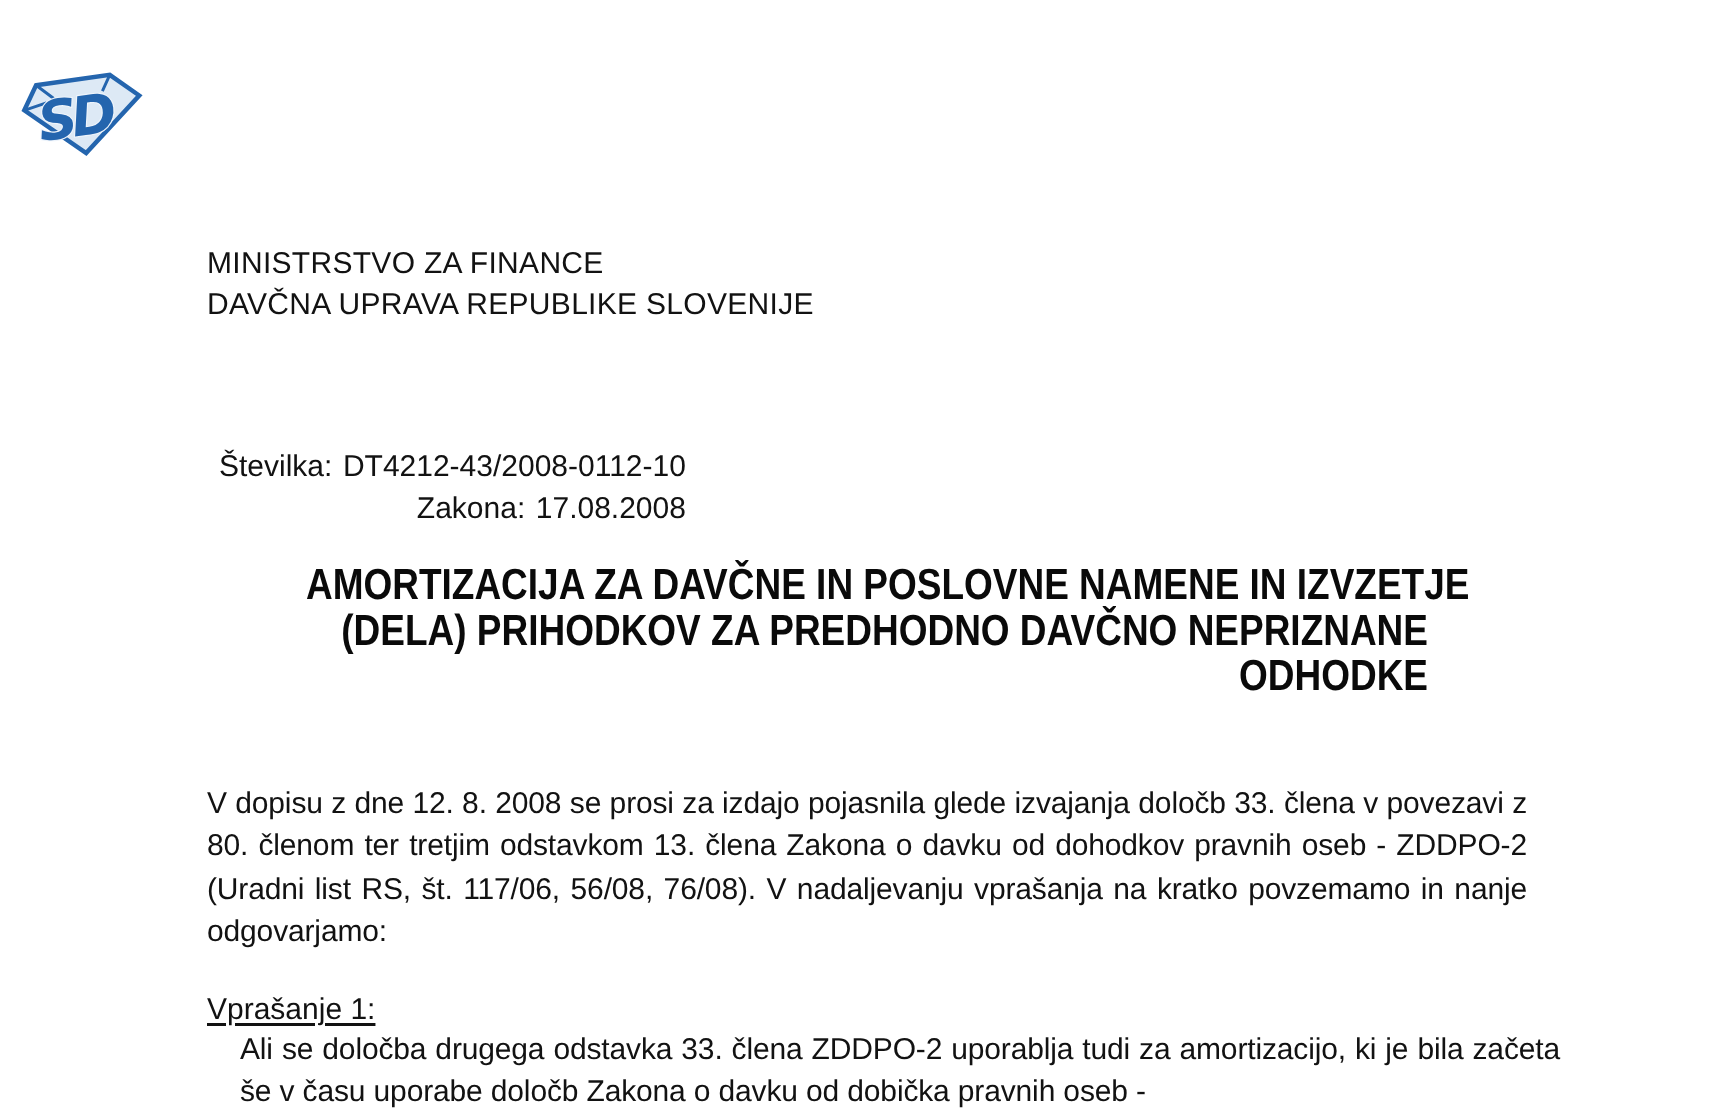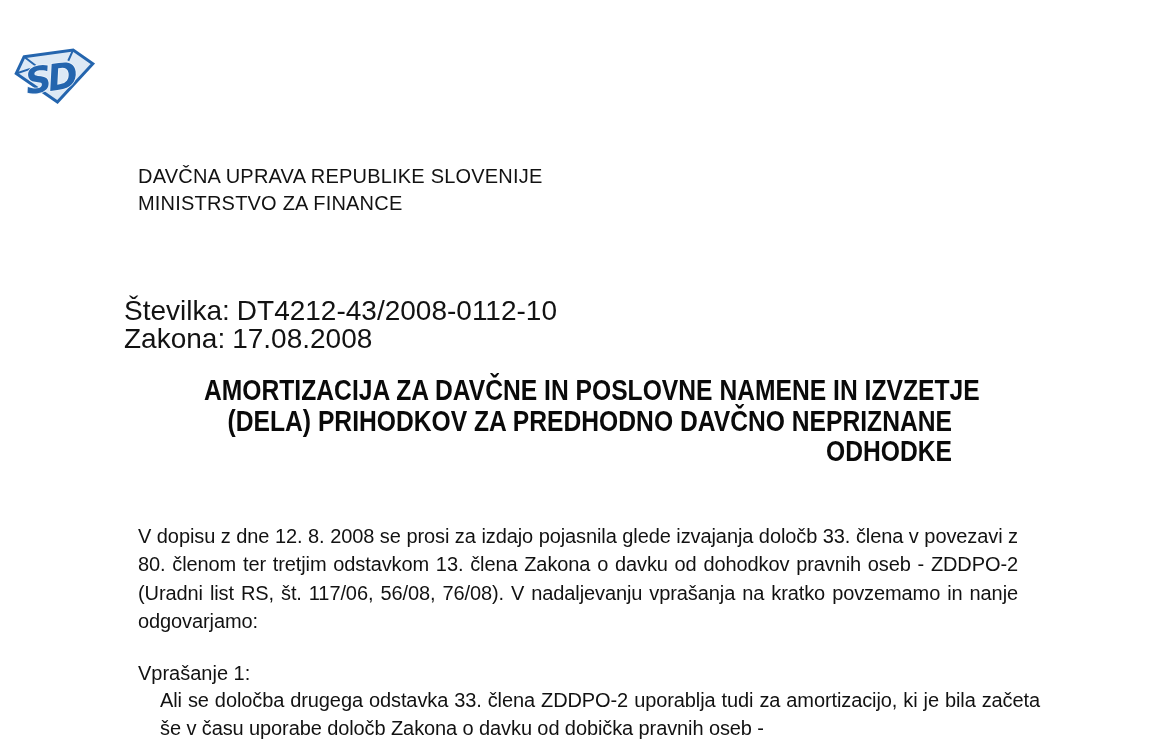--- a/index.html
+++ b/index.html
@@ -27,25 +27,26 @@
     position: absolute;
     left: 138px;
     top: 163px;
     font-size: 20px;
     line-height: 27px;
     letter-spacing: 0.2px;
     white-space: nowrap;
   }
   .meta {
     position: absolute;
-    left: 124px;
+    left: 146px;
     top: 297px;
-    font-size: 28px;
+    font-size: 20px;
     line-height: 28px;
     white-space: nowrap;
+    text-align: right;
   }
   .meta-label { margin-right: 7px; }
   .doc-title {
     position: absolute;
     left: 138px;
     top: 375px;
     width: 880px;
     margin: 0;
     font-size: 29px;
     font-weight: bold;
@@ -69,40 +70,41 @@
     text-align: justify;
     letter-spacing: -0.1px;
   }
   .intro { top: 522px; }
   .q-heading {
     position: absolute;
     left: 138px;
     top: 659px;
     font-size: 20px;
     line-height: 28px;
+    text-decoration: underline;
     text-underline-offset: 3px;
     white-space: nowrap;
     text-align: center;
   }
   .q-text { top: 686px; margin-left: 22px; }
 </style>
 </head>
 <body>
 
 <div class="page">
 
   <svg class="logo" viewBox="0 0 86 58">
     <polygon points="12,10 62,3 82,17 46,56 4,27" fill="#dde9f5" stroke="#2465ae" stroke-width="3" stroke-linejoin="miter"></polygon>
     <path d="M12,10 L24,19 M62,3 L57,14 M4,27 L19,22" stroke="#2465ae" stroke-width="2" fill="none"></path>
     <text x="13" y="44" font-style="italic" font-weight="bold" font-size="37" letter-spacing="-4" fill="#2465ae" stroke="#eef4fb" stroke-width="1.5" paint-order="stroke" transform="rotate(-8 43 29)" font-family="'DejaVu Sans', sans-serif">SD</text>
   </svg>
 
   <div class="letterhead">
+    <div>MINISTRSTVO ZA FINANCE</div>
     <div>DAVČNA UPRAVA REPUBLIKE SLOVENIJE</div>
-    <div>MINISTRSTVO ZA FINANCE</div>
   </div>
 
   <div class="meta">
     <div>
       <span class="meta-label">Številka:</span><span>DT4212-43/2008-0112-10</span>
     </div>
     <div>
       <span class="meta-label">Zakona:</span><span>17.08.2008</span>
     </div>
   </div>

